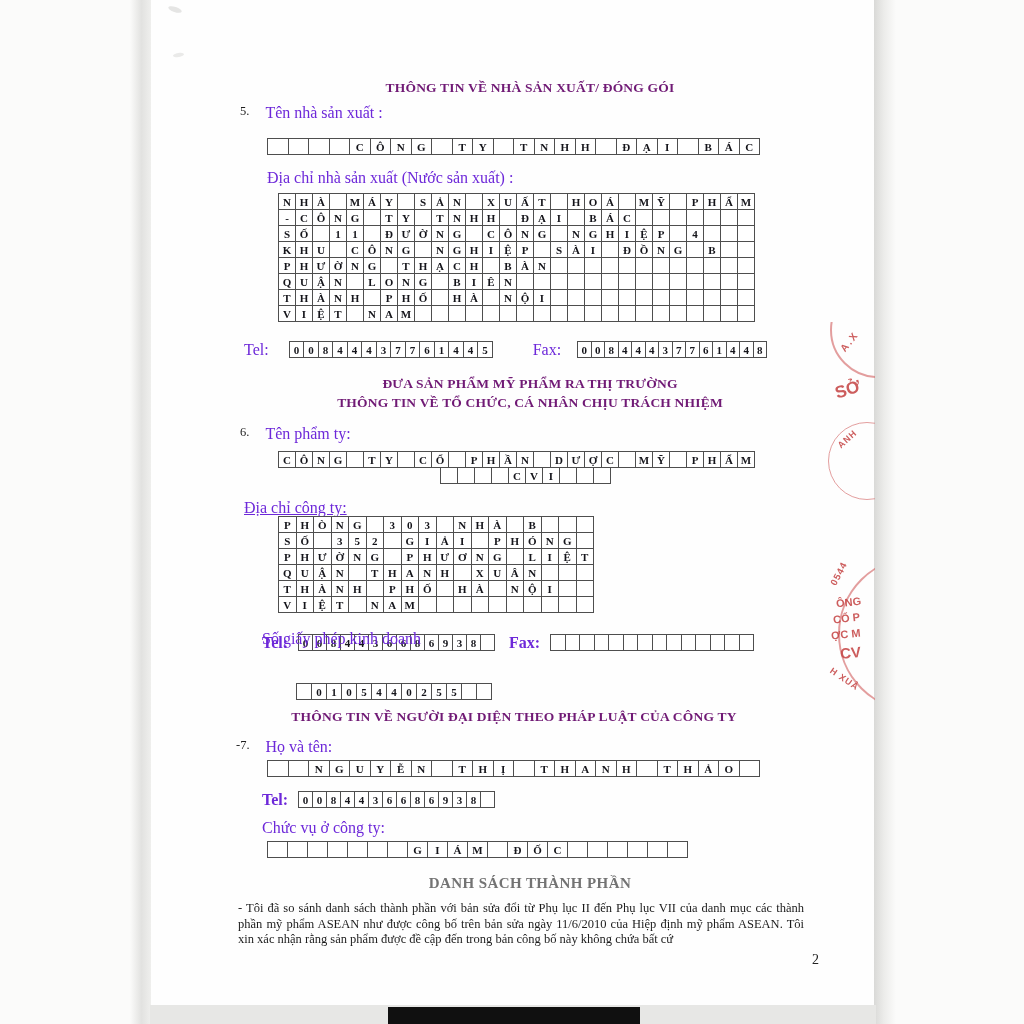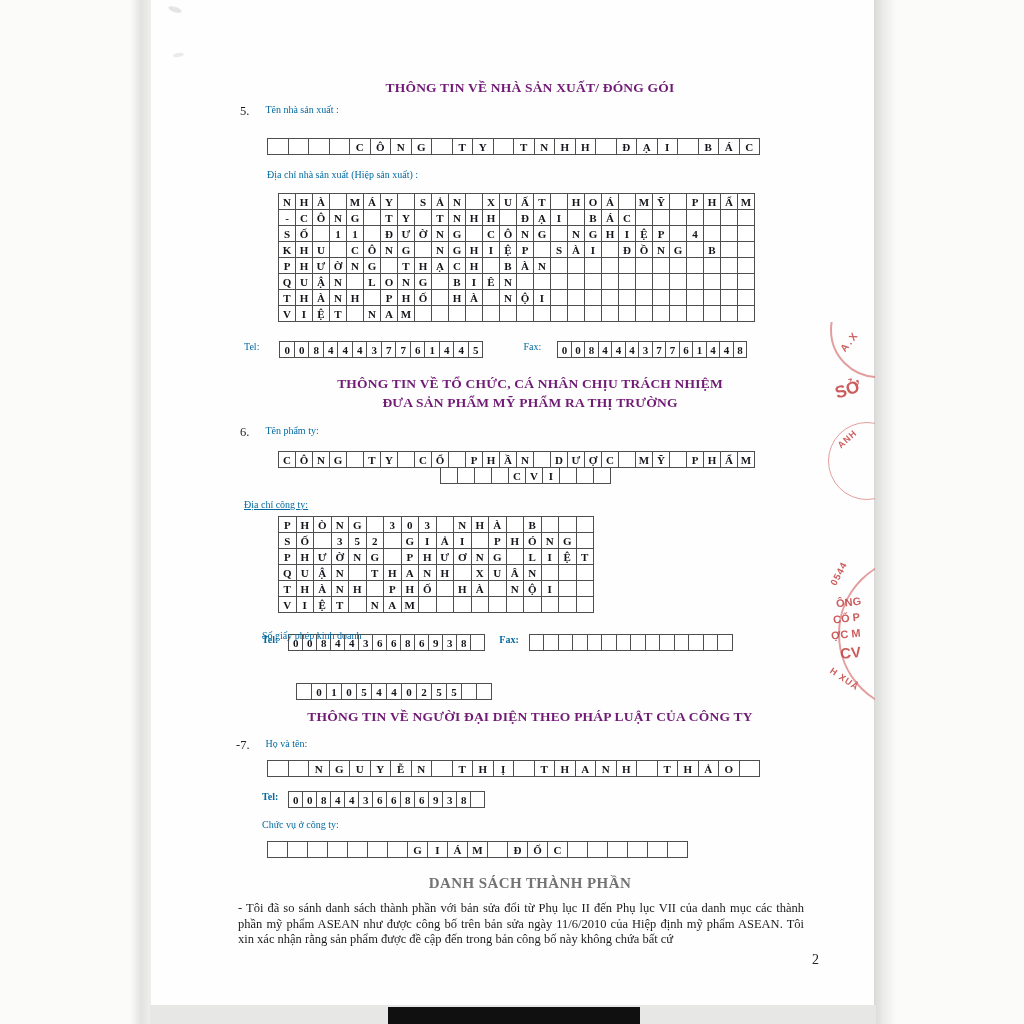--- a/index.html
+++ b/index.html
@@ -15,21 +15,21 @@
   .edge { position:absolute; top:0; height:1024px; }
   .edge-left  { left:130px; width:21px; background:linear-gradient(90deg,#fbfbfa,#e2e2e0 55%,#efefed); }
   .edge-right { left:874px; width:22px; background:linear-gradient(90deg,#d9d9d7,#ececea 45%,#fbfbfa); }
   .bottom-strip { position:absolute; left:150px; top:1005px; width:726px; height:19px; background:#e7e7e5; }
   .black-bar { position:absolute; left:388px; top:1007px; width:252px; height:17px; background:#101010; }
 
   .abs { position:absolute; }
   .h1 { font-weight:bold; font-size:13.5px; letter-spacing:.2px; text-align:center; width:560px; color:#701a75; }
   .h1 div { line-height:19px; }
   .h2 { font-weight:bold; font-size:15px; letter-spacing:.4px; text-align:center; width:560px; color:#737373; }
-  .lbl { font-size:10px; color:#0369a1; }
+  .lbl { font-size:16px; color:#6d28d9; }
   .num { font-size:12.5px; color:#1e1e1e; }
   .itemrow { display:flex; }
   .itemrow .lbl { margin-left:16px; }
 
   .char-grid { --cw:21px; }
   .grid-row { display:flex; padding-left:1px; }
   .grid-row + .grid-row { margin-top:-1px; }
   .cell {
     width:var(--cw); height:17px;
     border:1px solid #4e4e4e; margin-left:-1px;
@@ -91,21 +91,21 @@
       <div class="cell">Đ</div>
       <div class="cell">Ạ</div>
       <div class="cell">I</div>
       <div class="cell"></div>
       <div class="cell">B</div>
       <div class="cell">Á</div>
       <div class="cell">C</div>
     </div>
   </div>
 
-<div class="abs lbl" style="left:267px; top:169px;">Địa chỉ nhà sản xuất (Hiệp sản xuất) :</div>
+<div class="abs lbl" style="left:267px; top:169px;">Địa chỉ nhà sản xuất (Nước sản xuất) :</div>
 
 <div class="abs char-grid" style="left:278px; top:193px; --cw:18px;">
     <div class="grid-row">
       <div class="cell">N</div>
       <div class="cell">H</div>
       <div class="cell">À</div>
       <div class="cell"></div>
       <div class="cell">M</div>
       <div class="cell">Á</div>
       <div class="cell">Y</div>
@@ -378,22 +378,22 @@
         <div class="cell">6</div>
         <div class="cell">1</div>
         <div class="cell">4</div>
         <div class="cell">4</div>
         <div class="cell">8</div>
       </div>
     </div>
 </div>
 
 <div class="abs h1" style="left:250px; top:374px;">
+  <div>ĐƯA SẢN PHẨM MỸ PHẨM RA THỊ TRƯỜNG</div>
   <div>THÔNG TIN VỀ TỔ CHỨC, CÁ NHÂN CHỊU TRÁCH NHIỆM</div>
-  <div>ĐƯA SẢN PHẨM MỸ PHẨM RA THỊ TRƯỜNG</div>
 </div>
 
 <div class="abs itemrow" style="left:240px; top:425px;">
   <span class="num">6.</span>
   <span class="lbl">Tên phẩm ty:</span>
 </div>
 
 <div class="abs char-grid" style="left:278px; top:451px; --cw:18px;">
     <div class="grid-row">
       <div class="cell">C</div>
@@ -619,21 +619,21 @@
       <div class="cell">4</div>
       <div class="cell">0</div>
       <div class="cell">2</div>
       <div class="cell">5</div>
       <div class="cell">5</div>
       <div class="cell"></div>
       <div class="cell"></div>
     </div>
   </div>
 
-<div class="abs h1" style="left:250px; top:709px;text-align:center;">THÔNG TIN VỀ NGƯỜI ĐẠI DIỆN THEO PHÁP LUẬT CỦA CÔNG TY</div>
+<div class="abs h1" style="left:234px; top:709px;text-align:center;">THÔNG TIN VỀ NGƯỜI ĐẠI DIỆN THEO PHÁP LUẬT CỦA CÔNG TY</div>
 
 <div class="abs itemrow" style="left:236px; top:738px;">
   <span class="num">-7.</span>
   <span class="lbl">Họ và tên:</span>
 </div>
 
 <div class="abs char-grid" style="left:267px; top:760px; --cw:21.5px;">
     <div class="grid-row">
       <div class="cell"></div>
       <div class="cell"></div>

